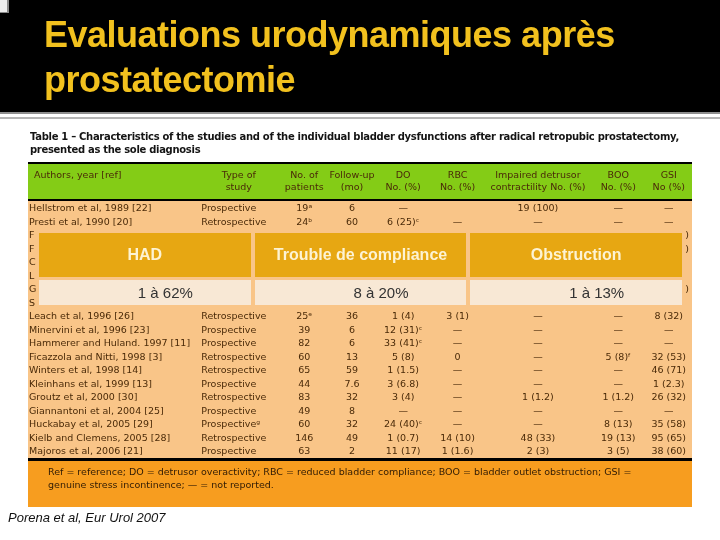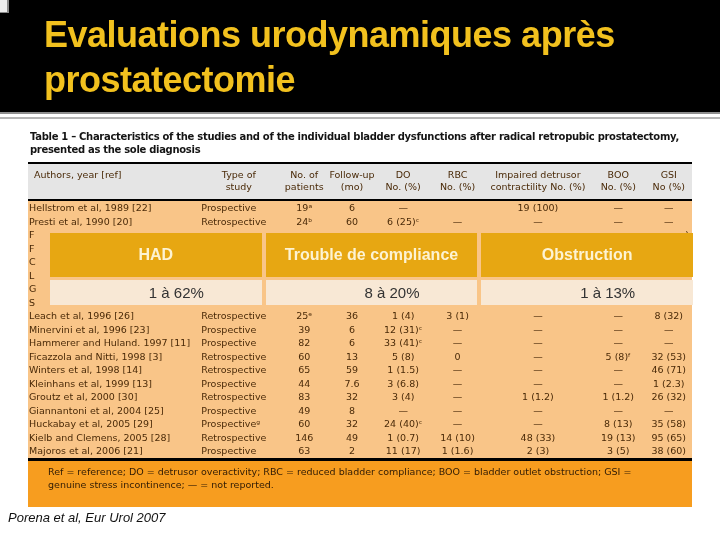--- a/index.html
+++ b/index.html
@@ -28,40 +28,40 @@
   .table-fig { position:absolute; left:28px; top:128px; width:664px; font-family:"DejaVu Sans", sans-serif; }
   .caption {
     margin:2px 0 6px 2px; font-size:10px; font-weight:bold; color:#141414;
     line-height:13px; letter-spacing:-0.3px;
   }
   .tbl-wrap { border-top:2px solid #000; }
   table { width:100%; border-collapse:collapse; table-layout:fixed; color:#4a2a08; }
   col.c0{width:25.5%} col.c1{width:12.5%} col.c2{width:7.2%} col.c3{width:7.2%}
   col.c4{width:8.2%} col.c5{width:8.2%} col.c6{width:16%} col.c7{width:8.2%} col.c8{width:7%}
   thead th {
-    background:#e5e5e5; font-weight:normal; font-size:9.5px; line-height:12px;
+    background:#84cc16; font-weight:normal; font-size:9.5px; line-height:12px;
     vertical-align:top; padding:5px 1px 6px; border-bottom:2px solid #000; text-align:center;
     overflow:hidden; white-space:nowrap;
   }
   thead th.c0 { text-align:left; padding-left:6px; }
   tbody { background:#f9c588; }
   td {
     font-size:9.5px; height:13.5px; line-height:13.5px; padding:0 1px;
     text-align:center; white-space:nowrap; overflow:hidden;
   }
   td.c0 { text-align:left; }
   td.c1 { text-align:left; padding-left:4px; }
   td.frag { text-align:right; padding-right:3px; }
   .footnote {
     background:#f79d1f; border-top:3px solid #000; padding:4px 20px 0;
     height:49px; overflow:hidden; font-size:9.5px; line-height:13px; color:#2f1b05;
   }
   .footnote .partial { opacity:.7; letter-spacing:-0.2px; }
   
-  .overlay { position:absolute; left:22px; top:105px; width:643px; display:flex; gap:4px; }
+  .overlay { position:absolute; left:11px; top:105px; width:643px; display:flex; gap:4px; }
   .ov-col { flex:1; display:flex; flex-direction:column; gap:3px; }
   .ov-head {
     background:#e7a712; height:44px; display:flex; align-items:center; justify-content:center;
     color:#fdf3d3; font-weight:bold; font-size:16px; font-family:"Liberation Sans", sans-serif;
   }
   .ov-val {
     background:#f8e8d5; height:25px; display:flex; align-items:center; justify-content:center;
     font-size:15px; color:#333333; font-family:"Liberation Sans", sans-serif;padding-left:41px;
   }
   

